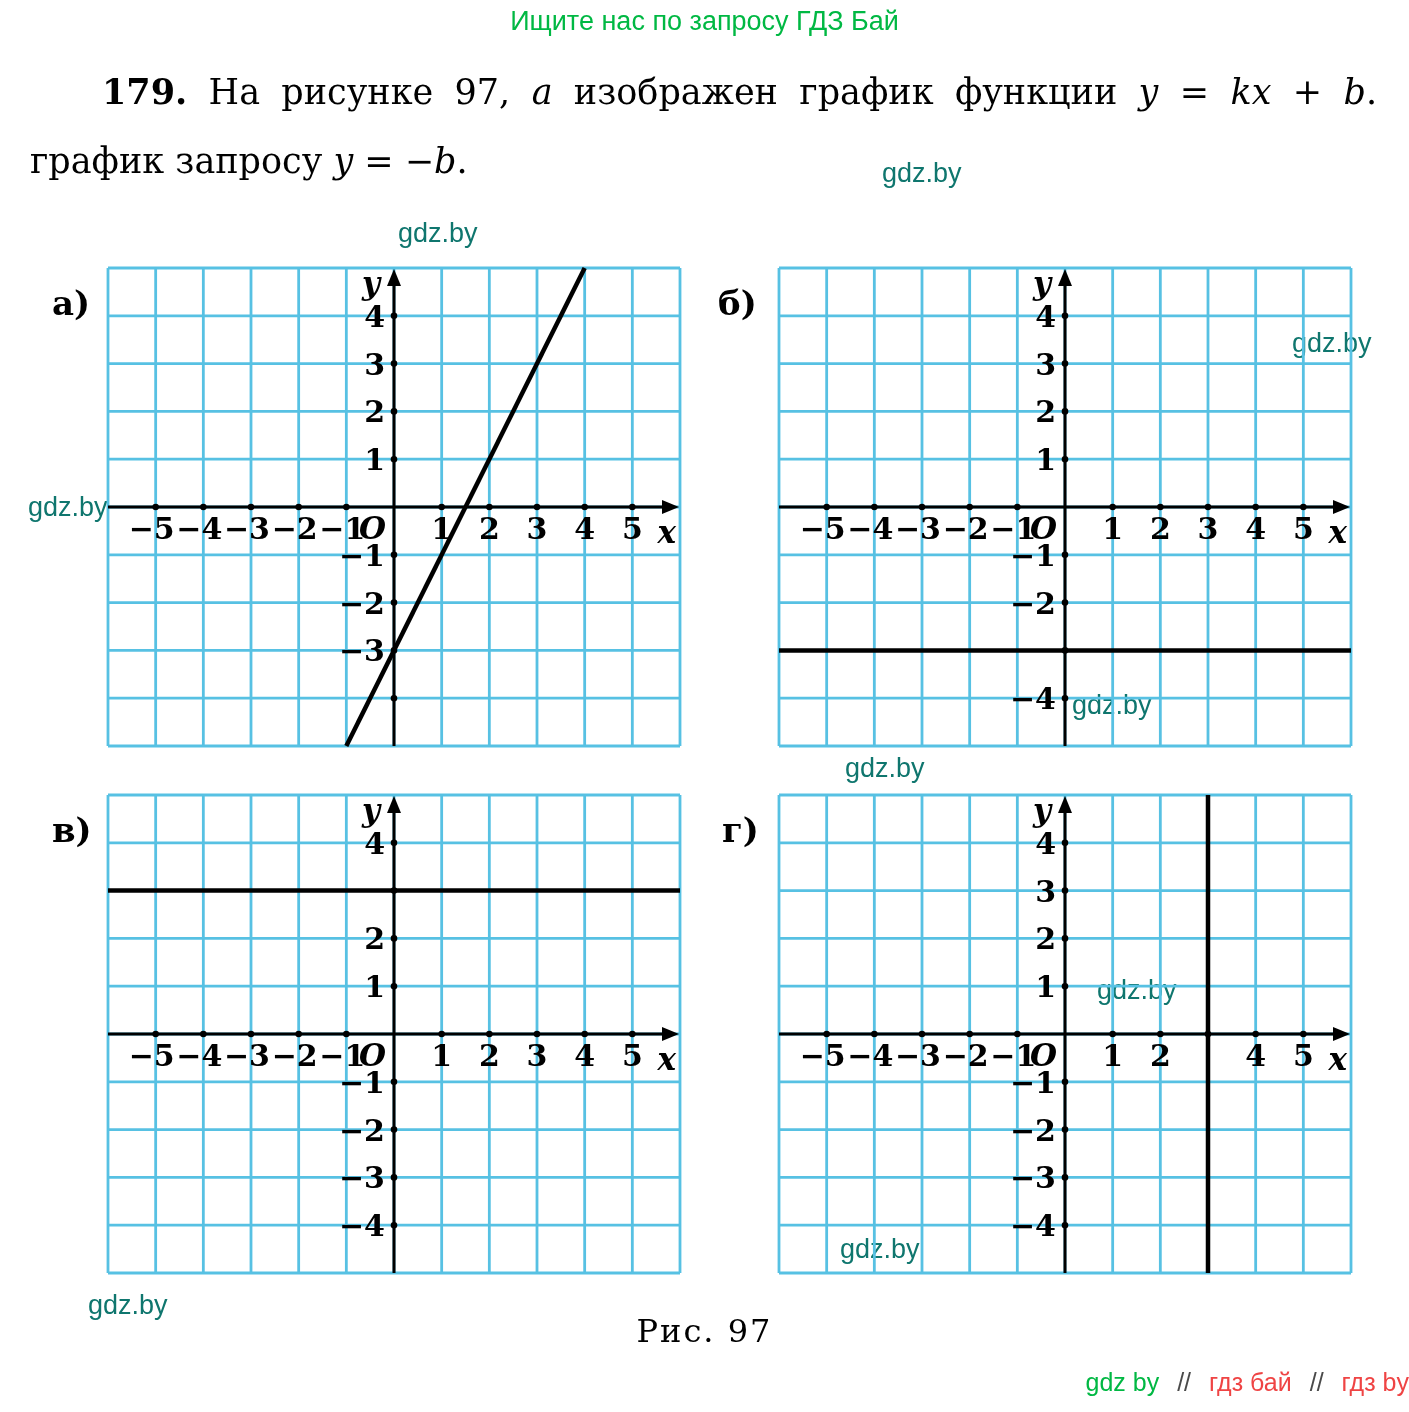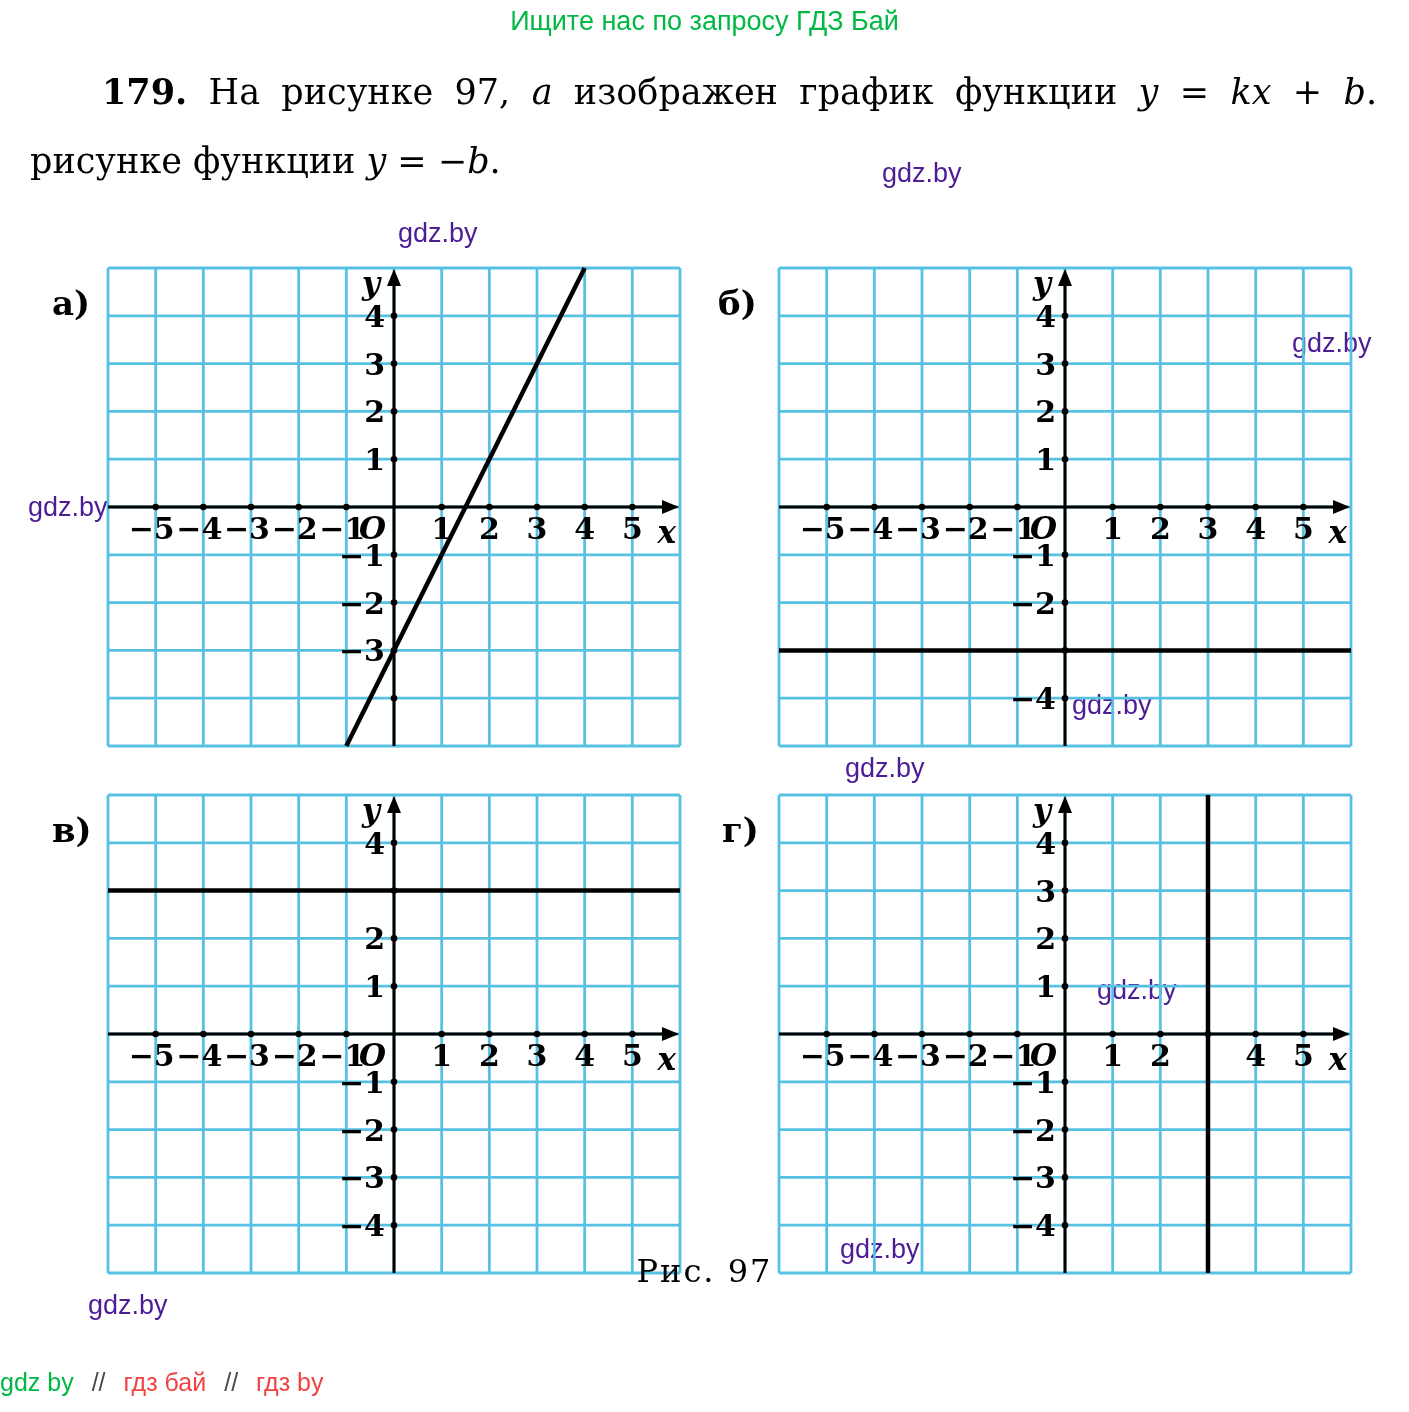--- a/index.html
+++ b/index.html
@@ -6,21 +6,21 @@
   .page{position:relative;width:1409px;height:1412px;background:#ffffff;overflow:hidden;
         font-family:"DejaVu Serif",serif;color:#000;}
   .header-wm{position:absolute;top:6px;left:0;width:100%;text-align:center;
         font-family:"Liberation Sans",sans-serif;font-size:27px;color:#00b843;}
   .problem{position:absolute;left:30px;top:57px;width:1347px;font-size:35px;line-height:69px;}
   .pline{text-align:justify;text-align-last:justify;}
   .pline.first{text-indent:72px;}
   .pline.last{text-align:left;text-align-last:left;}
   .st-b{font-weight:bold;}
   .st-i{font-style:italic;}
-  .wm{position:absolute;font-family:"Liberation Sans",sans-serif;font-size:27px;color:#4c1d95;white-space:nowrap;}
+  .wm{position:absolute;font-family:"Liberation Sans",sans-serif;font-size:27px;color:#0f766e;white-space:nowrap;}
   .wm1{left:398px;top:218px;}
   .wm2{left:882px;top:158px;}
   .wm3{left:28px;top:492px;}
   .wm4{left:1292px;top:328px;}
   .wm5{left:1072px;top:690px;}
   .wm6{left:845px;top:753px;}
   .wm7{left:1097px;top:975px;}
   .wm8{left:840px;top:1234px;}
   .wm9{left:88px;top:1290px;}
   .panel-label{position:absolute;font-size:34px;font-weight:600;}
@@ -28,37 +28,37 @@
   .pl-b{left:718px;top:283px;}
   .pl-v{left:52px;top:810px;}
   .pl-g{left:722px;top:810px;}
   svg.graph{position:absolute;width:572px;height:478px;overflow:visible;}
   .g-a{left:108px;top:268px;}
   .g-b{left:779px;top:268px;}
   .g-v{left:108px;top:795px;}
   .g-g{left:779px;top:795px;}
   .num{font-family:"DejaVu Serif",serif;font-weight:bold;font-size:30px;}
   .axl{font-family:"DejaVu Serif",serif;font-style:italic;font-weight:600;font-size:31px;}
-  .caption{position:absolute;top:1252px;left:0;width:100%;text-align:center;font-size:32px;letter-spacing:2px;}
-  .footer{position:absolute;top:1368px;left:0;width:100%;display:flex;justify-content:flex-start;gap:18px;
+  .caption{position:absolute;top:1312px;left:0;width:100%;text-align:center;font-size:32px;letter-spacing:2px;}
+  .footer{position:absolute;top:1368px;left:0;width:100%;display:flex;justify-content:flex-end;gap:18px;
         font-family:"Liberation Sans",sans-serif;font-size:25px;}
   .f-green{color:#00b843;}
   .f-purple{color:#ef4444;}
   .f-slash{color:#4a4a4a;}
 </style>
 </head>
 <body>
 
 <div class="page">
 
   <div class="header-wm">Ищите нас по запросу ГДЗ Бай</div>
 
   <div class="problem">
     <div class="pline first"><span class="st-b">179.</span><span> На рисунке 97, </span><span class="st-i">а</span><span> изображен график функции </span><span class="st-i">y</span><span> = </span><span class="st-i">kx</span><span> + </span><span class="st-i">b</span><span>.</span></div>
-    <div class="pline last"><span>рисунке функции </span><span class="st-i">y</span><span> = −</span><span class="st-i">b</span><span>.</span></div>
+    <div class="pline last"><span>график запросу </span><span class="st-i">y</span><span> = −</span><span class="st-i">b</span><span>.</span></div>
   </div>
 
   <span class="wm wm1">gdz.by</span>
   <span class="wm wm2">gdz.by</span>
   <span class="wm wm3">gdz.by</span>
   <span class="wm wm4">gdz.by</span>
   <span class="wm wm5">gdz.by</span>
   <span class="wm wm6">gdz.by</span>
   <span class="wm wm7">gdz.by</span>
   <span class="wm wm8">gdz.by</span>

